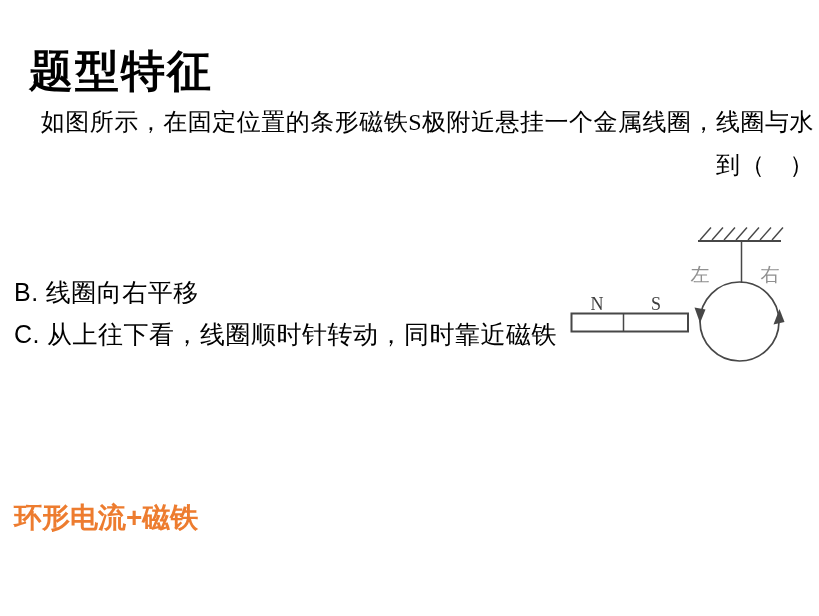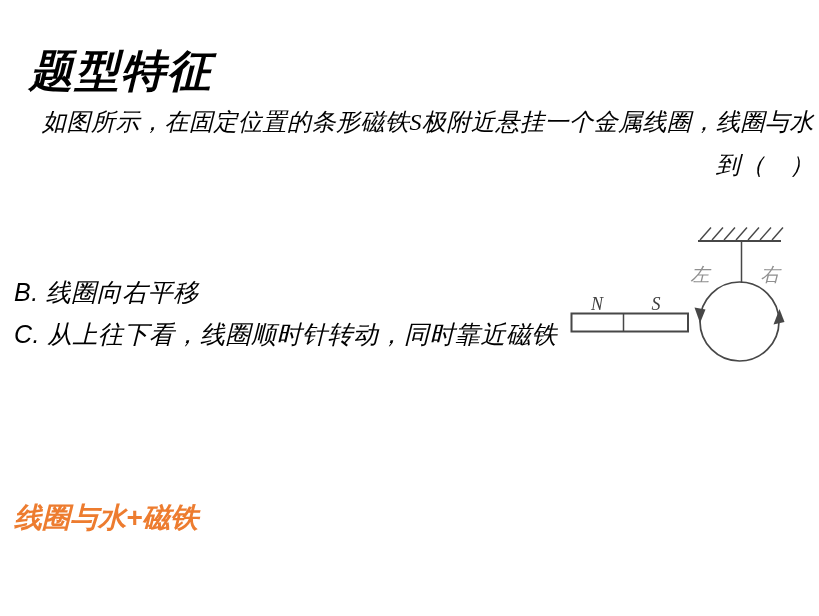--- a/index.html
+++ b/index.html
@@ -4,21 +4,20 @@
 <style>
   html, body { margin: 0; padding: 0; background: #ffffff; }
   .slide {
     position: relative;
     width: 819px;
     height: 616px;
     background: #ffffff;
     overflow: hidden;
     font-family: "Liberation Serif", serif;
     color: #000000;
-    font-style: italic;
   }
   .page-title {
     position: absolute;
     left: 29px;
     top: 47px;
     font-family: "Liberation Sans", sans-serif;
     font-weight: bold;
     font-size: 44px;
     line-height: 48px;
     letter-spacing: 2px;
@@ -114,15 +113,15 @@
 
     <polygon points="700,323 694.5,307.5 705.5,309.5" fill="#474747"></polygon>
     <polygon points="779.5,309 773.5,324.5 784.5,322" fill="#474747"></polygon>
 
     <rect x="571.5" y="313.5" width="116.5" height="18" fill="#ffffff" stroke-width="2" stroke="#474747"></rect>
     <line x1="623.5" y1="313.5" x2="623.5" y2="331.5" stroke-width="1.5" stroke="#474747"></line>
     <text x="597" y="310" text-anchor="middle" font-size="18" font-family="Liberation Serif, serif" fill="#3d3d3d">N</text>
     <text x="656" y="310" text-anchor="middle" font-size="18" font-family="Liberation Serif, serif" fill="#3d3d3d">S</text>
   </svg>
 
-  <div class="footer-tag" style="color: rgb(237, 124, 47);">线圈与水+磁铁</div>
+  <div class="footer-tag" style="color: rgb(237, 124, 47);">环形电流+磁铁</div>
 
 </div>
 
 </body></html>

